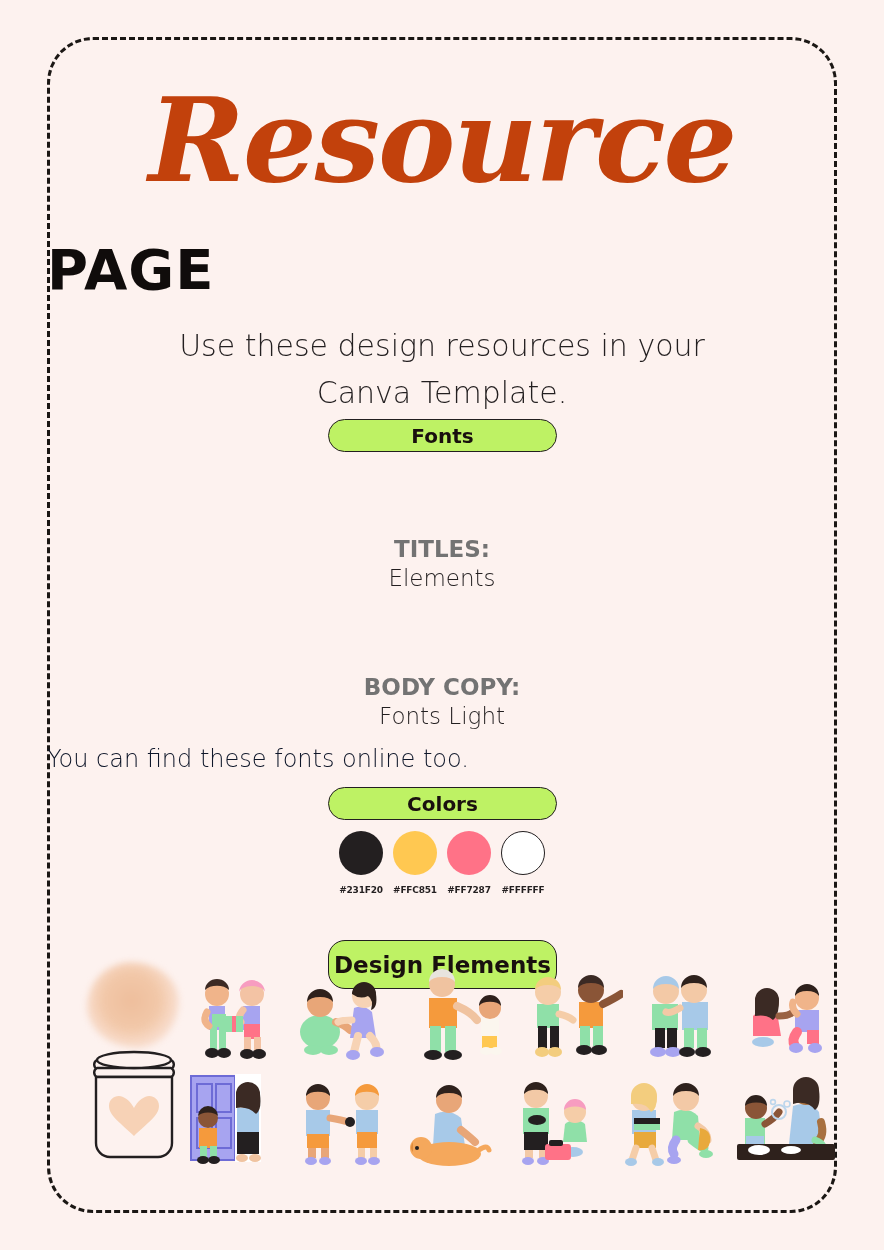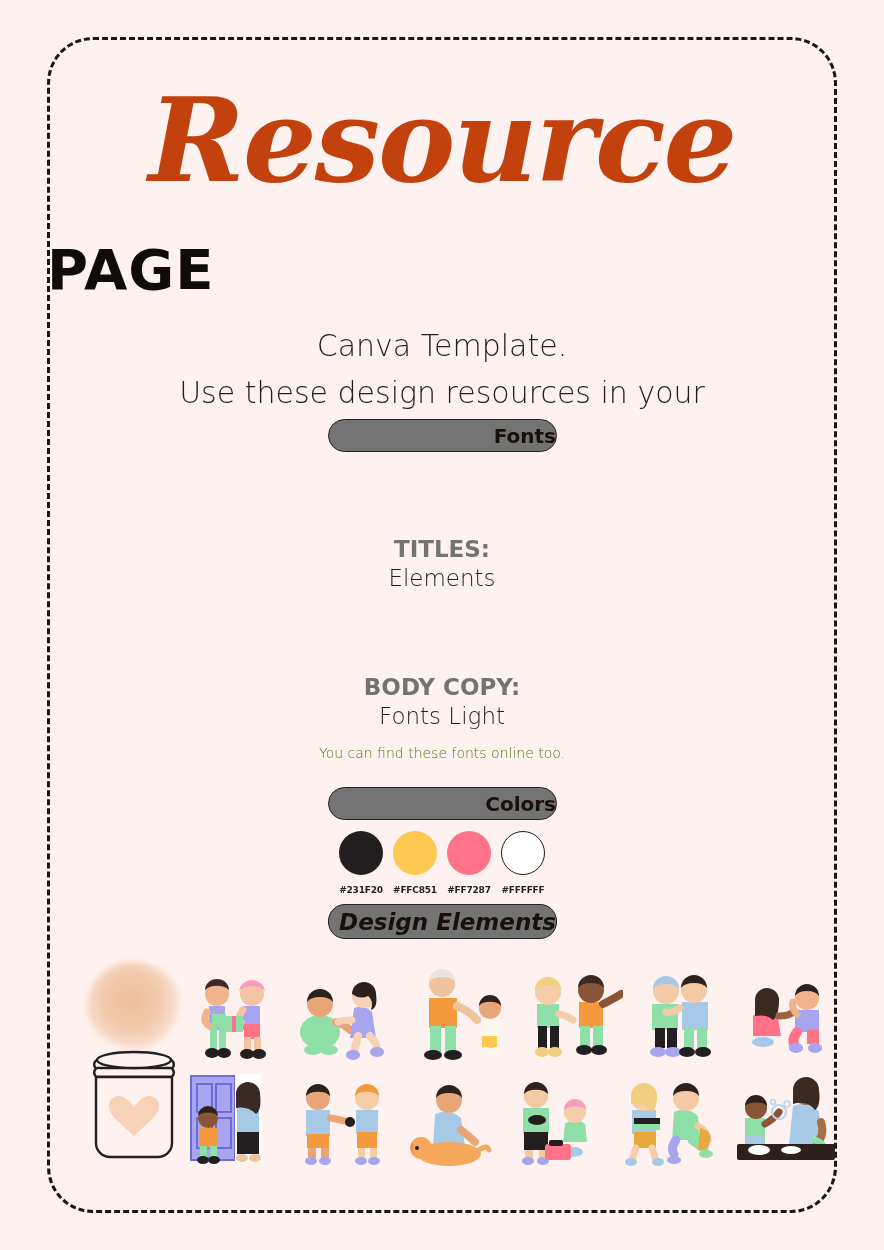--- a/index.html
+++ b/index.html
@@ -86,35 +86,35 @@
     line-height: 1.58;
     color: #231F20;
   }
 
   
   .pill {
     position: absolute;
     left: 281px;
     width: 229px;
     height: 33px;
-    background: #737373;
+    background: #bef264;
     border: 1.6px solid #231F20;
     border-radius: 17px;
     box-sizing: border-box;
     display: flex;
     align-items: center;
-    justify-content: flex-end;
+    justify-content: center;
     font-family: "DejaVu Sans", sans-serif;
     font-weight: 700;
     font-size: 20px;
     color: #19100E;
   }
   .pill-fonts   { top: 382px; }
   .pill-colors  { top: 750px; }
-  .pill-design  { top: 867px; height: 35px; font-size: 23px; font-style: italic; }
+  .pill-design  { top: 903px; height: 49px; font-size: 23px; }
 
   
   .fonts-lead {
     position: absolute;
     left: 0;
     top: 458px;
     width: 790px;
     text-align: center;
     font-family: "DejaVu Sans", sans-serif;
     font-weight: 300;
@@ -144,25 +144,25 @@
   }
   .fg-0 { top: 498px; }
   .fg-1 { top: 567px; }
   .fg-2 { top: 636px; }
 
   .fonts-foot {
     position: absolute;
     left: 0;
     top: 708px;
     width: 790px;
-    text-align: center;
+    text-align: left;
     font-family: "DejaVu Sans", sans-serif;
     font-weight: 300;
-    font-size: 14px;
-    color: #4d7c0f;
+    font-size: 24px;
+    color: #0f172a;
   }
 
   
   .swatches {
     position: absolute;
     left: 290px;
     top: 794px;
     width: 210px;
     display: flex;
     justify-content: space-between;
@@ -239,22 +239,22 @@
 <div class="page">
 
   <div class="frame"></div>
 
   <div class="content">
 
     <div class="title-script">Resource</div>
     <div class="title-sub">PAGE</div>
 
     <div class="intro">
+      <div>Use these design resources in your</div>
       <div>Canva Template.</div>
-      <div>Use these design resources in your</div>
     </div>
 
     <div class="pill pill-fonts">
       <span>Fonts</span>
     </div>
 
 
     <div class="font-group fg-0">
       <div class="fg-label">TITLES:</div>
       <div class="fg-value">Elements</div>

